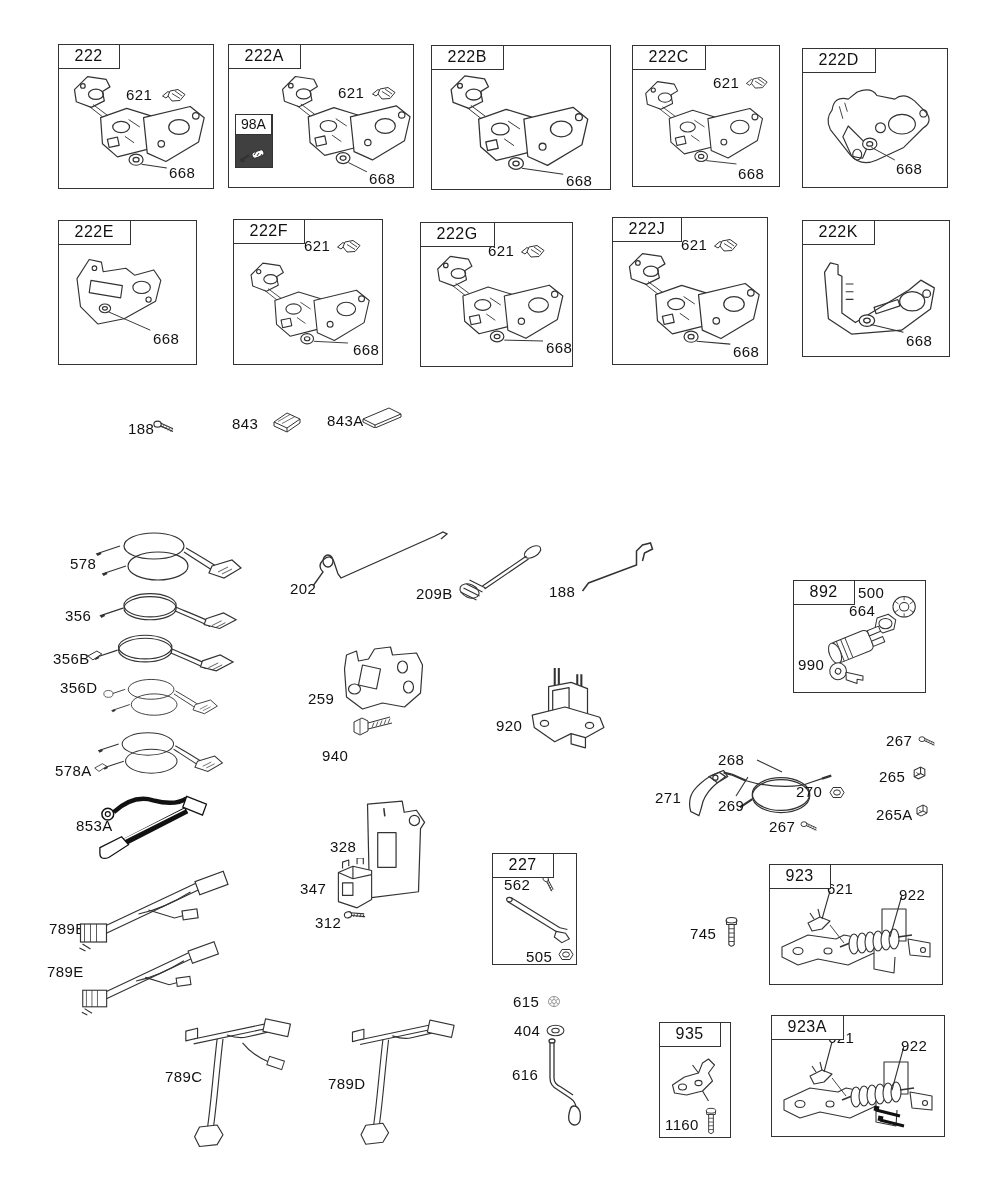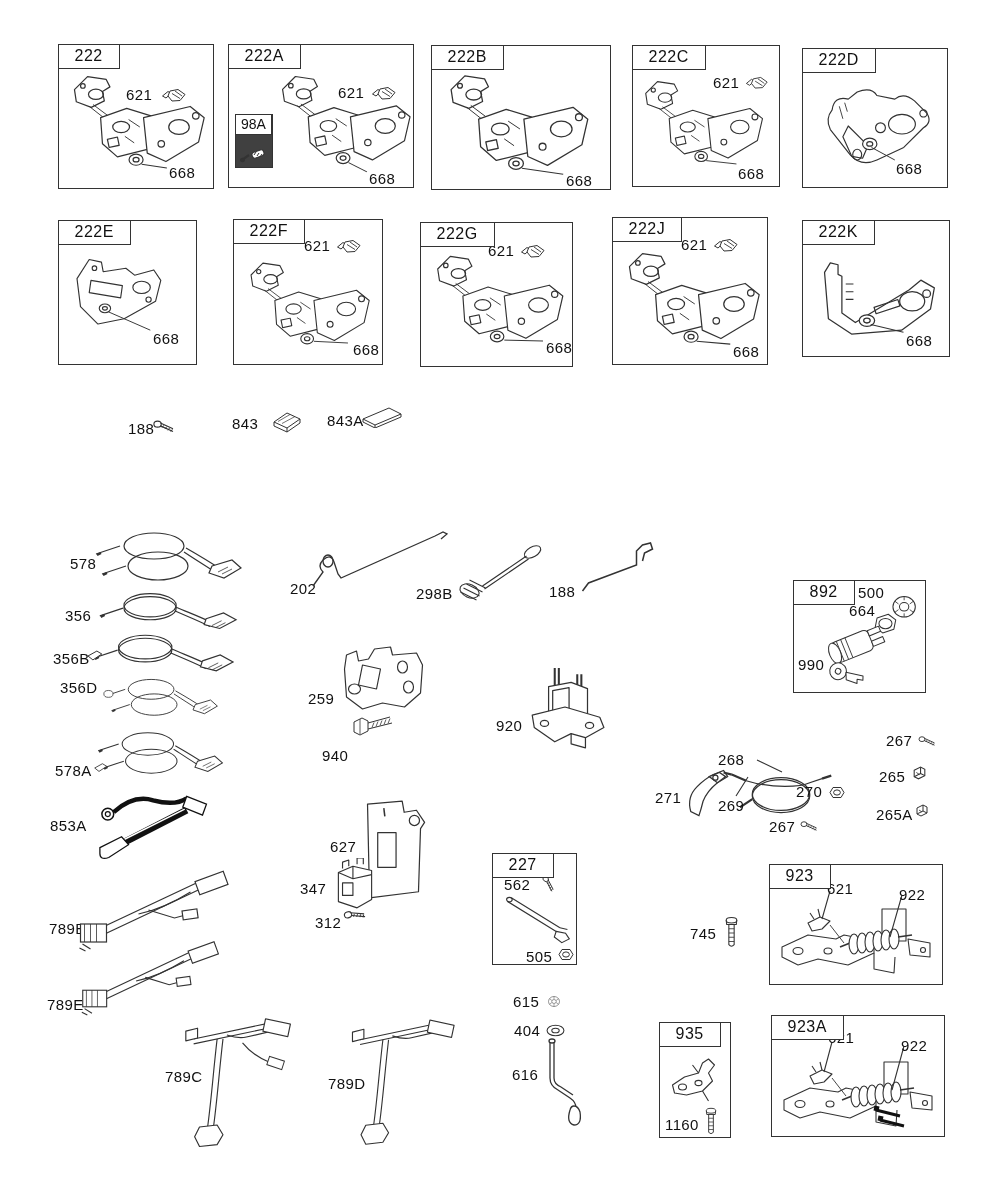--- a/index.html
+++ b/index.html
@@ -489,39 +489,39 @@
       <use href="#s-coil2"></use>
       <ellipse cx="6" cy="34" rx="6" ry="4.5" fill="#fff" stroke="#333" stroke-width="1"></ellipse>
     </svg>
 
   <span class="plabel" style="left:55px;top:763px">578A</span>
   <svg class="art" style="left:78px;top:720px;width:162px;height:72px" viewBox="0 0 150 84">
       <use href="#s-coil2"></use>
       <path d="M0 56 l9 -5 5 3 -9 6 z" fill="#fff" stroke="#333" stroke-width="1"></path>
     </svg>
 
-  <span class="plabel" style="left:50px;top:818px">853A</span>
+  <span class="plabel" style="left:76px;top:818px">853A</span>
   <svg class="art" style="left:92px;top:782px;width:148px;height:78px" viewBox="0 0 150 78">
     <g fill="none" stroke="#111">
       <path d="M22 30 Q42 12 62 18 Q84 24 96 16" stroke-width="4.5"></path>
       <path d="M30 62 L96 28" stroke-width="7"></path>
       <path d="M28 60 L94 27" stroke-width="1.5" stroke="#fff"></path>
       <circle cx="16" cy="32" r="6" fill="#fff" stroke-width="1.5"></circle>
       <circle cx="16" cy="32" r="2.5" stroke-width="1.2"></circle>
       <path d="M96 14 l20 8 -4 11 -20 -8 z" fill="#fff" stroke-width="1.3"></path>
       <path d="M8 66 l22 -11 7 8 -20 13 q-9 3 -9 -4 z" fill="#fff" stroke-width="1.3"></path>
     </g>
   </svg>
 
   <span class="plabel" style="left:49px;top:921px">789B</span>
   <svg class="art" style="left:76px;top:852px;width:190px;height:100px" viewBox="0 0 185 100">
       <use href="#s-branch"></use>
     </svg>
 
-  <span class="plabel" style="left:47px;top:997px">789E</span>
+  <span class="plabel" style="left:47px;top:964px">789E</span>
   <svg class="art" style="left:76px;top:924px;width:180px;height:92px" viewBox="0 0 185 100">
       <use href="#s-branch"></use>
     </svg>
 
   <span class="plabel" style="left:165px;top:1069px">789C</span>
   <svg class="art" style="left:178px;top:1012px;width:132px;height:140px" viewBox="0 0 135 140">
       <use href="#s-tharn"></use>
       <path d="M66 30 C74 40 84 46 94 50" fill="none" stroke="#333" stroke-width="1.2"></path>
       <rect x="92" y="46" width="16" height="9" transform="rotate(18 100 50)" fill="#fff" stroke="#333" stroke-width="1"></rect>
     </svg>
@@ -529,21 +529,21 @@
   <span class="plabel" style="left:328px;top:1076px">789D</span>
   <svg class="art" style="left:340px;top:1015px;width:138px;height:133px" viewBox="0 0 135 140">
       <use href="#s-tharn"></use>
     </svg>
 
   <span class="plabel" style="left:290px;top:581px">202</span>
   <svg class="art" style="left:306px;top:520px;width:150px;height:72px" viewBox="0 0 148 72">
       <use href="#s-202"></use>
     </svg>
 
-  <span class="plabel" style="left:416px;top:586px">298B</span>
+  <span class="plabel" style="left:416px;top:586px">209B</span>
   <svg class="art" style="left:452px;top:540px;width:96px;height:62px" viewBox="0 0 95 62">
       <use href="#s-209"></use>
     </svg>
 
   <span class="plabel" style="left:549px;top:584px">188</span>
   <svg class="art" style="left:578px;top:537px;width:86px;height:58px" viewBox="0 0 85 58">
       <use href="#s-236"></use>
     </svg>
 
   <span class="plabel" style="left:308px;top:691px">259</span>
@@ -554,21 +554,21 @@
   <span class="plabel" style="left:322px;top:748px">940</span>
   <svg class="icon" style="left:350px;top:712px;width:46px;height:28px" viewBox="0 0 46 28">
       <use href="#s-hbolt"></use>
     </svg>
 
   <span class="plabel" style="left:496px;top:718px">920</span>
   <svg class="art" style="left:524px;top:664px;width:84px;height:86px" viewBox="0 0 82 84">
       <use href="#s-920"></use>
     </svg>
 
-  <span class="plabel" style="left:330px;top:839px">627</span>
+  <span class="plabel" style="left:330px;top:839px">328</span>
   <svg class="art" style="left:357px;top:798px;width:72px;height:107px" viewBox="0 0 70 105">
       <use href="#s-627"></use>
     </svg>
 
   <span class="plabel" style="left:300px;top:881px">347</span>
   <svg class="art" style="left:330px;top:858px;width:50px;height:54px" viewBox="0 0 48 52">
       <use href="#s-347"></use>
     </svg>
 
   <span class="plabel" style="left:315px;top:915px">312</span>

